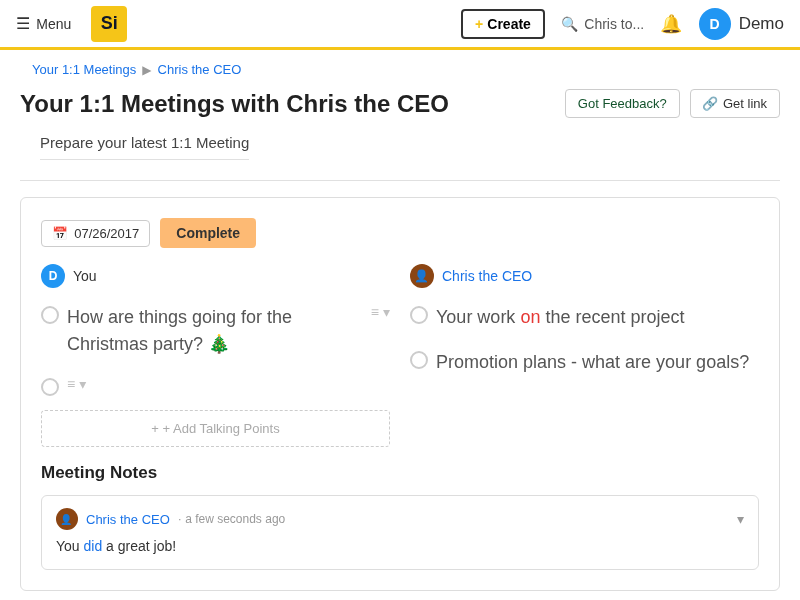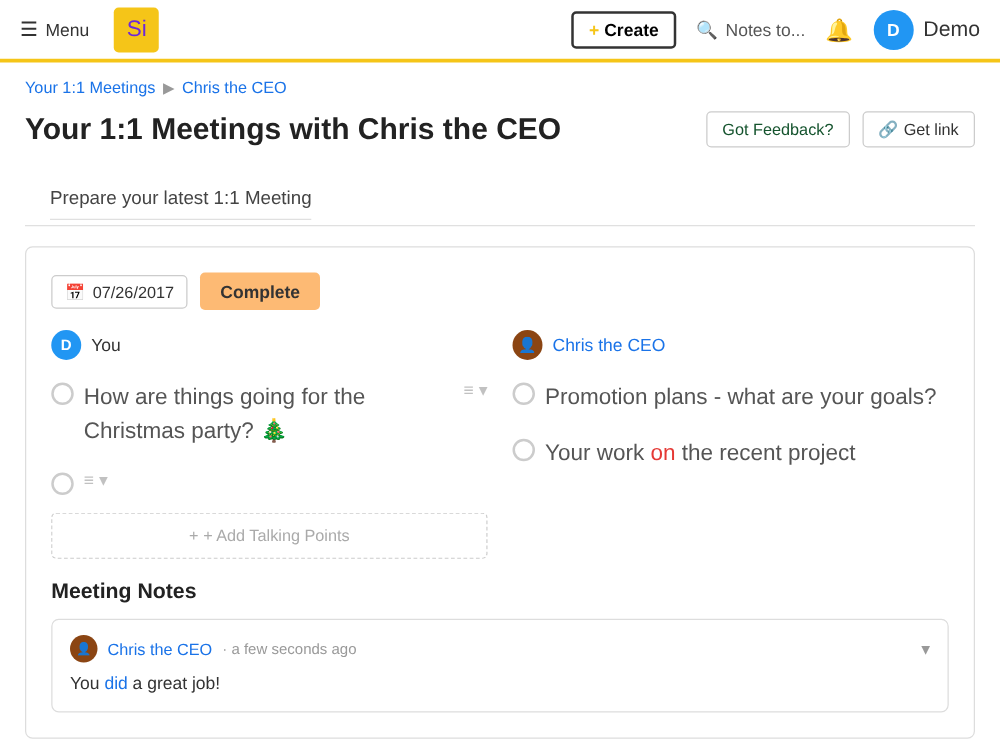--- a/index.html
+++ b/index.html
@@ -2,31 +2,31 @@
 <html><head>
   <meta charset="utf-8">
   <style>
     * { box-sizing: border-box; margin: 0; padding: 0; }
     body { font-family: -apple-system, BlinkMacSystemFont, 'Segoe UI', sans-serif; font-size: 14px; color: #333; background: #fff; width: 800px; min-height: 600px; }
 
     
     .header { display: flex; align-items: center; padding: 0 16px; height: 50px; border-bottom: 3px solid #f5c518; background: #fff; }
     .header-menu { display: flex; align-items: center; gap: 6px; font-size: 14px; cursor: pointer; color: #333; }
     .menu-icon { font-size: 16px; }
-    .header-logo { margin: 0 auto 0 20px; background: #f5c518; color: #6d28d9; font-weight: normal; font-size: 18px; width: 36px; height: 36px; display: flex; align-items: center; justify-content: center; border-radius: 4px; }
+    .header-logo { margin: 0 auto 0 20px; background: #f5c518; color: #0f172a; font-weight: bold; font-size: 18px; width: 36px; height: 36px; display: flex; align-items: center; justify-content: center; border-radius: 4px; }
     .header-create { margin-left: 16px; background: #fff; border: 2px solid #333; border-radius: 4px; padding: 5px 12px; font-size: 14px; font-weight: 600; cursor: pointer; display: flex; align-items: center; gap: 4px; }
     .header-create .plus { color: #f5c518; font-weight: bold; }
     .header-jump { display: flex; align-items: center; gap: 6px; margin-left: 16px; color: #555; cursor: pointer; font-size: 14px; }
     .header-bell { margin-left: 16px; font-size: 18px; color: #555; cursor: pointer; }
     .header-avatar { margin-left: 16px; width: 32px; height: 32px; border-radius: 50%; background: #2196F3; color: #fff; display: flex; align-items: center; justify-content: center; font-weight: bold; font-size: 14px; }
     .header-username { margin-left: 8px; font-size: 17px; color: #333; }
 
     
     .breadcrumb { padding: 12px 20px 4px; font-size: 13px; color: #1a73e8; display: flex; align-items: center; gap: 6px; }
-    .breadcrumb a { color: #1a73e8; text-decoration: none; }
+    .breadcrumb a { color: #1a73e8; text-decoration: none; margin-left: 12px; }
     .breadcrumb-sep { color: #999; font-size: 12px; }
     .breadcrumb-current { color: #1a73e8; }
 
     
     .page-title-area { padding: 8px 20px 16px; display: flex; align-items: center; justify-content: space-between; }
     .page-title { font-size: 24px; font-weight: 700; color: #222; }
     .page-actions { display: flex; gap: 10px; align-items: center; }
     .btn-feedback { border: 1px solid #ccc; background: #fff; padding: 6px 12px; border-radius: 4px; cursor: pointer; font-size: 13px; color: #14532d; }
     .btn-getlink { border: 1px solid #ccc; background: #fff; padding: 6px 12px; border-radius: 4px; cursor: pointer; font-size: 13px; color: #333; display: flex; align-items: center; gap: 4px; }
 
@@ -81,21 +81,21 @@
     <span class="menu-icon">☰</span>
     <span>Menu</span>
   </div>
   <div class="header-logo">Si</div>
   <button class="header-create">
     <span class="plus">+</span>
     <span>Create</span>
   </button>
   <div class="header-jump">
     <span>🔍</span>
-    <span>Notes to...</span>
+    <span>Chris to...</span>
   </div>
   <div class="header-bell">🔔</div>
   <div class="header-avatar">D</div>
   <span class="header-username">Demo</span>
 </div>
 
 <div class="breadcrumb">
   <a href="#">Your 1:1 Meetings</a>
   <span class="breadcrumb-sep">▶</span>
   <span class="breadcrumb-current">Chris the CEO</span>
@@ -105,21 +105,21 @@
   <h1 class="page-title">Your 1:1 Meetings with Chris the CEO</h1>
   <div class="page-actions">
     <button class="btn-feedback">Got Feedback?</button>
     <button class="btn-getlink">
       <span>🔗</span>
       <span>Get link</span>
     </button>
   </div>
 </div>
 
-<div style="margin: 16px 20px; border-bottom: 1px solid #e0e0e0; padding-bottom: 4px; margin-bottom: 0;">
+<div style="margin: 0 20px; border-bottom: 1px solid #e0e0e0; padding-bottom: 20px; margin-bottom: 0;">
   <span class="section-header" style="display:inline-block; padding: 0 0 8px 0; font-size:15px; color:#444;">Prepare your latest 1:1 Meeting</span>
 </div>
 
 <div class="main-card">
 
   <div class="tp-header">
     <div class="tp-date-area">
       <div class="tp-date-input">
         <span>📅</span>
         <span>07/26/2017</span>
@@ -160,26 +160,26 @@
     </div>
 
     <div class="tp-col">
       <div class="tp-col-header">
         <div class="tp-col-avatar-img">👤</div>
         <span class="tp-col-name">Chris the CEO</span>
       </div>
 
       <div class="tp-item">
         <div class="tp-item-radio"></div>
-        <span class="tp-item-text">Promotion plans - what are your goals?</span>
+        <span class="tp-item-text">Your work <span style="color:#e53935;">on</span> the recent project</span>
       </div>
 
       <div class="tp-item">
         <div class="tp-item-radio"></div>
-        <span class="tp-item-text">Your work <span style="color:#e53935;">on</span> the recent project</span>
+        <span class="tp-item-text">Promotion plans - what are your goals?</span>
       </div>
     </div>
 
   </div>
 
   <div class="mn-title">Meeting Notes</div>
 
   <div class="mn-note">
     <div class="mn-note-header">
       <div class="mn-note-author">

